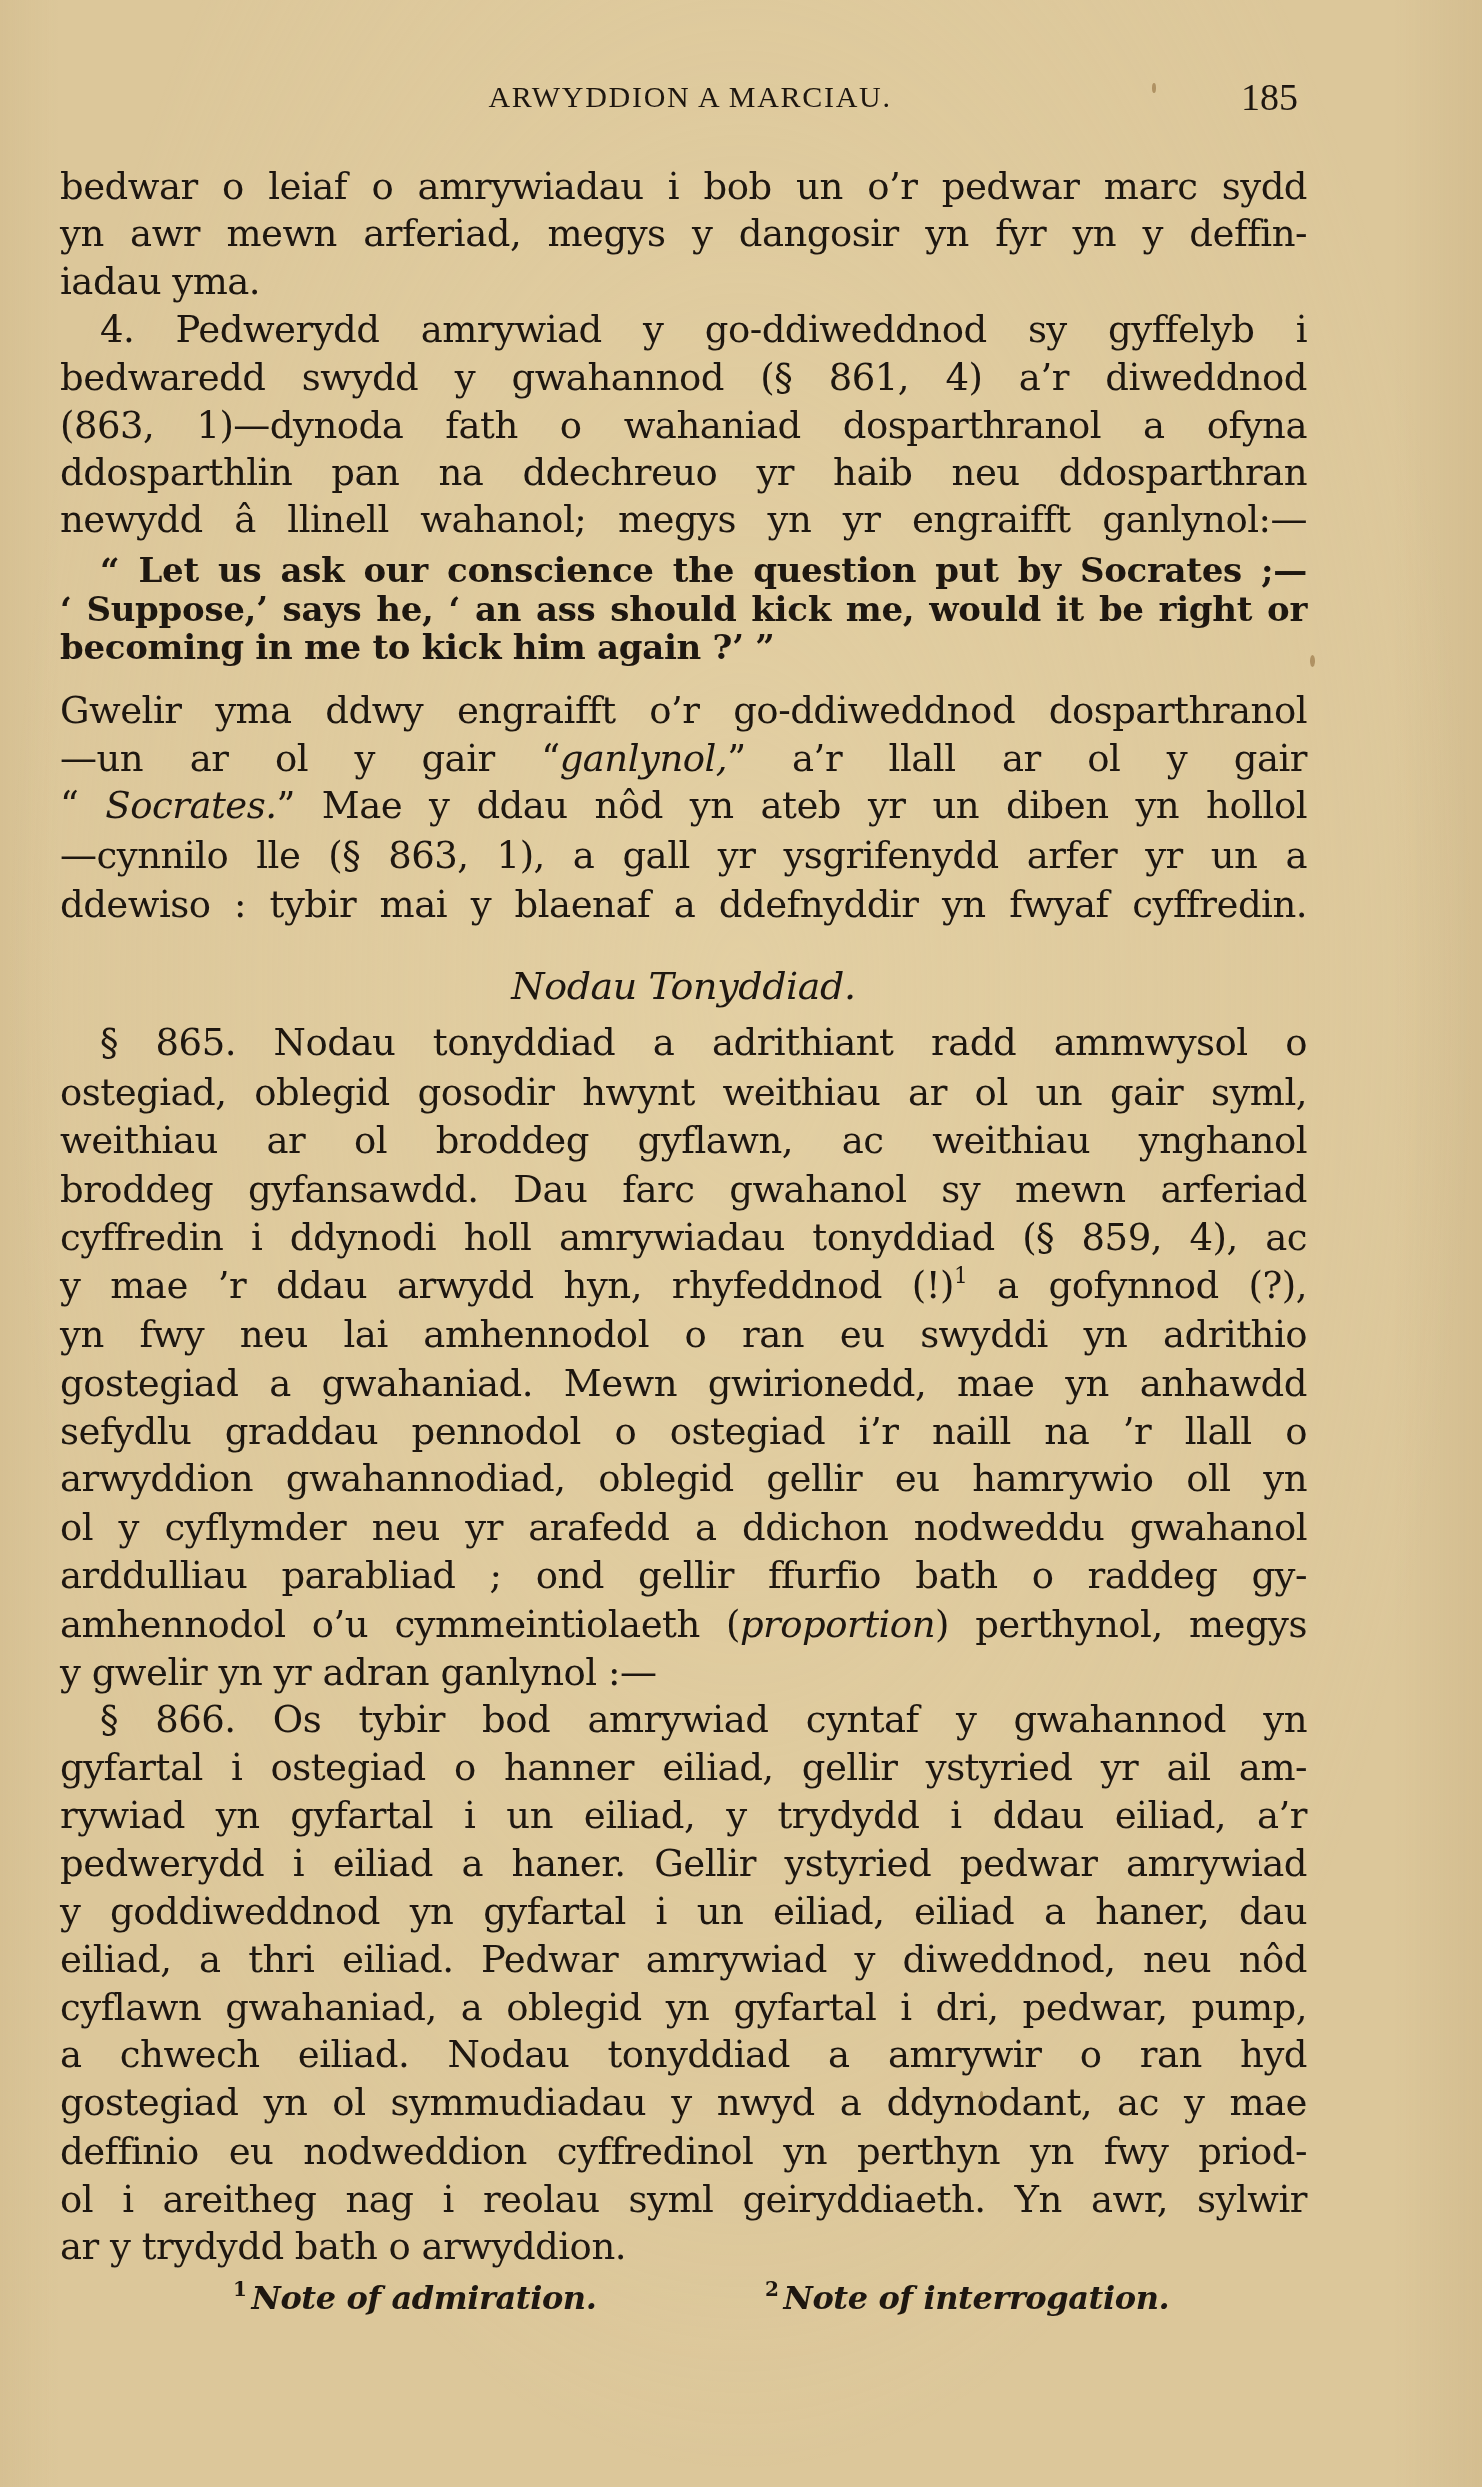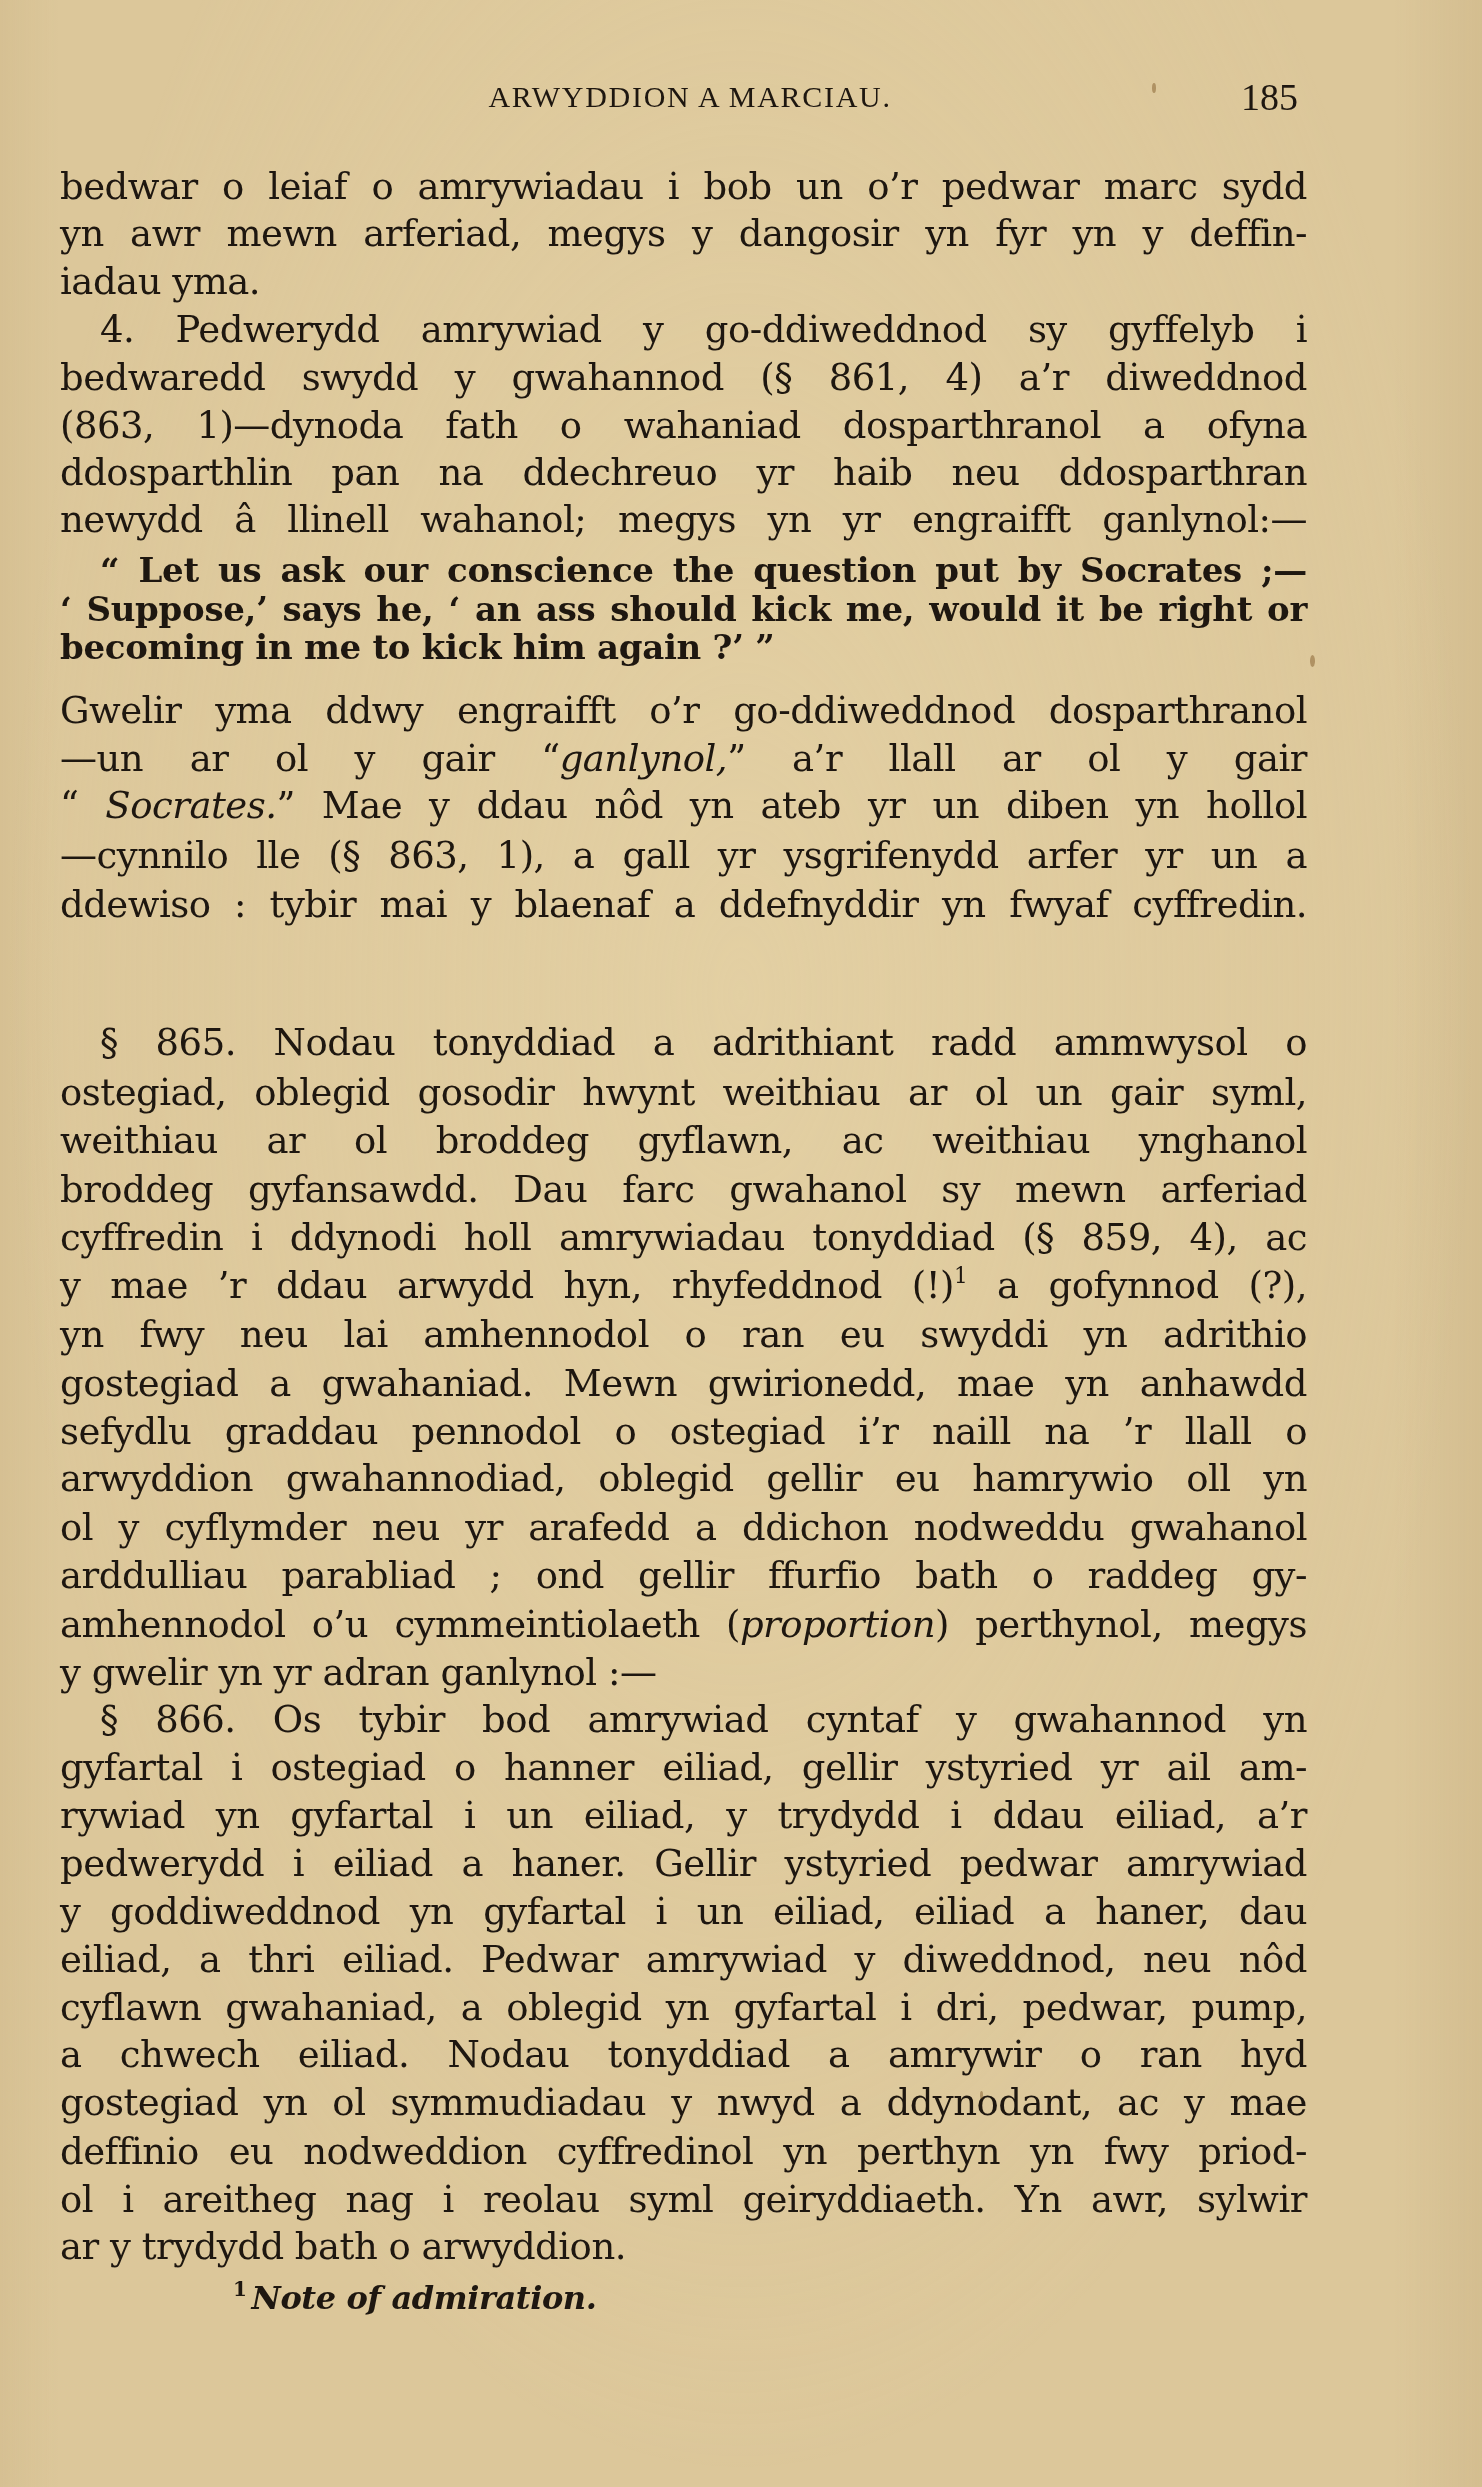--- a/index.html
+++ b/index.html
@@ -70,20 +70,21 @@
       <div class="line" style="top: 496px;"><span>newydd â llinell wahanol; megys yn yr engraifft ganlynol:—</span></div>
       <div class="line indent quote" style="top: 550px;"><span>“ Let us ask our conscience the question put by Socrates ;—</span></div>
       <div class="line quote" style="top: 589px;"><span>‘ Suppose,’ says he, ‘ an ass should kick me, would it be right or</span></div>
       <div class="line quote last" style="top: 627px;"><span>becoming in me to kick him again ?’ ”</span></div>
       <div class="line" style="top: 687px;"><span>Gwelir yma ddwy engraifft o’r go-ddiweddnod dosparthranol</span></div>
       <div class="line" style="top: 735px;"><span>—un ar ol y gair “</span><span class="it">ganlynol,</span><span>” a’r llall ar ol y gair</span></div>
       <div class="line" style="top: 782px;"><span>“ </span><span class="it">Socrates.</span><span>” Mae y ddau nôd yn ateb yr un diben yn hollol</span></div>
       <div class="line" style="top: 832px;"><span>—cynnilo lle (§ 863, 1), a gall yr ysgrifenydd arfer yr un a</span></div>
       <div class="line" style="top: 881px;"><span>ddewiso : tybir mai y blaenaf a ddefnyddir yn fwyaf cyffredin.</span></div>
     </div>
+  <div class="heading" style="top:963px">Nodau Tonyddiad.</div>
   <div id="body-block-2">
       <div class="line indent" style="top: 1019px;"><span>§ 865. Nodau tonyddiad a adrithiant radd ammwysol o</span></div>
       <div class="line" style="top: 1069px;"><span>ostegiad, oblegid gosodir hwynt weithiau ar ol un gair syml,</span></div>
       <div class="line" style="top: 1117px;"><span>weithiau ar ol broddeg gyflawn, ac weithiau ynghanol</span></div>
       <div class="line" style="top: 1166px;"><span>broddeg gyfansawdd. Dau farc gwahanol sy mewn arferiad</span></div>
       <div class="line" style="top: 1214px;"><span>cyffredin i ddynodi holl amrywiadau tonyddiad (§ 859, 4), ac</span></div>
       <div class="line" style="top: 1262px;"><span>y mae ’r ddau arwydd hyn, rhyfeddnod (!)</span><span class="sup">1</span><span> a gofynnod (?),</span></div>
       <div class="line" style="top: 1311px;"><span>yn fwy neu lai amhennodol o ran eu swyddi yn adrithio</span></div>
       <div class="line" style="top: 1360px;"><span>gostegiad a gwahaniad. Mewn gwirionedd, mae yn anhawdd</span></div>
       <div class="line" style="top: 1408px;"><span>sefydlu graddau pennodol o ostegiad i’r naill na ’r llall o</span></div>
@@ -101,19 +102,20 @@
       <div class="line" style="top: 1984px;"><span>cyflawn gwahaniad, a oblegid yn gyfartal i dri, pedwar, pump,</span></div>
       <div class="line" style="top: 2031px;"><span>a chwech eiliad. Nodau tonyddiad a amrywir o ran hyd</span></div>
       <div class="line" style="top: 2079px;"><span>gostegiad yn ol symmudiadau y nwyd a ddynodant, ac y mae</span></div>
       <div class="line" style="top: 2128px;"><span>deffinio eu nodweddion cyffredinol yn perthyn yn fwy priod-</span></div>
       <div class="line" style="top: 2176px;"><span>ol i areitheg nag i reolau syml geiryddiaeth. Yn awr, sylwir</span></div>
       <div class="line last" style="top: 2223px;"><span>ar y trydydd bath o arwyddion.</span></div>
     </div>
 
   <div class="footnotes">
     <div class="footnote fn1"><span class="mark">1</span><span>Note of admiration.</span></div>
+    <div class="footnote fn2"><span class="mark">2</span><span>Note of interrogation.</span></div>
   </div>
 
   <div class="speck" style="left:1152px;top:83px;width:4.2px;height:10px"></div>
   <div class="speck" style="left:1310px;top:655px;width:5px;height:11.6px"></div>
   <div class="speck" style="left:980px;top:2091px;width:3.3px;height:8.3px"></div>
 </div>
 
 
 </body></html>

